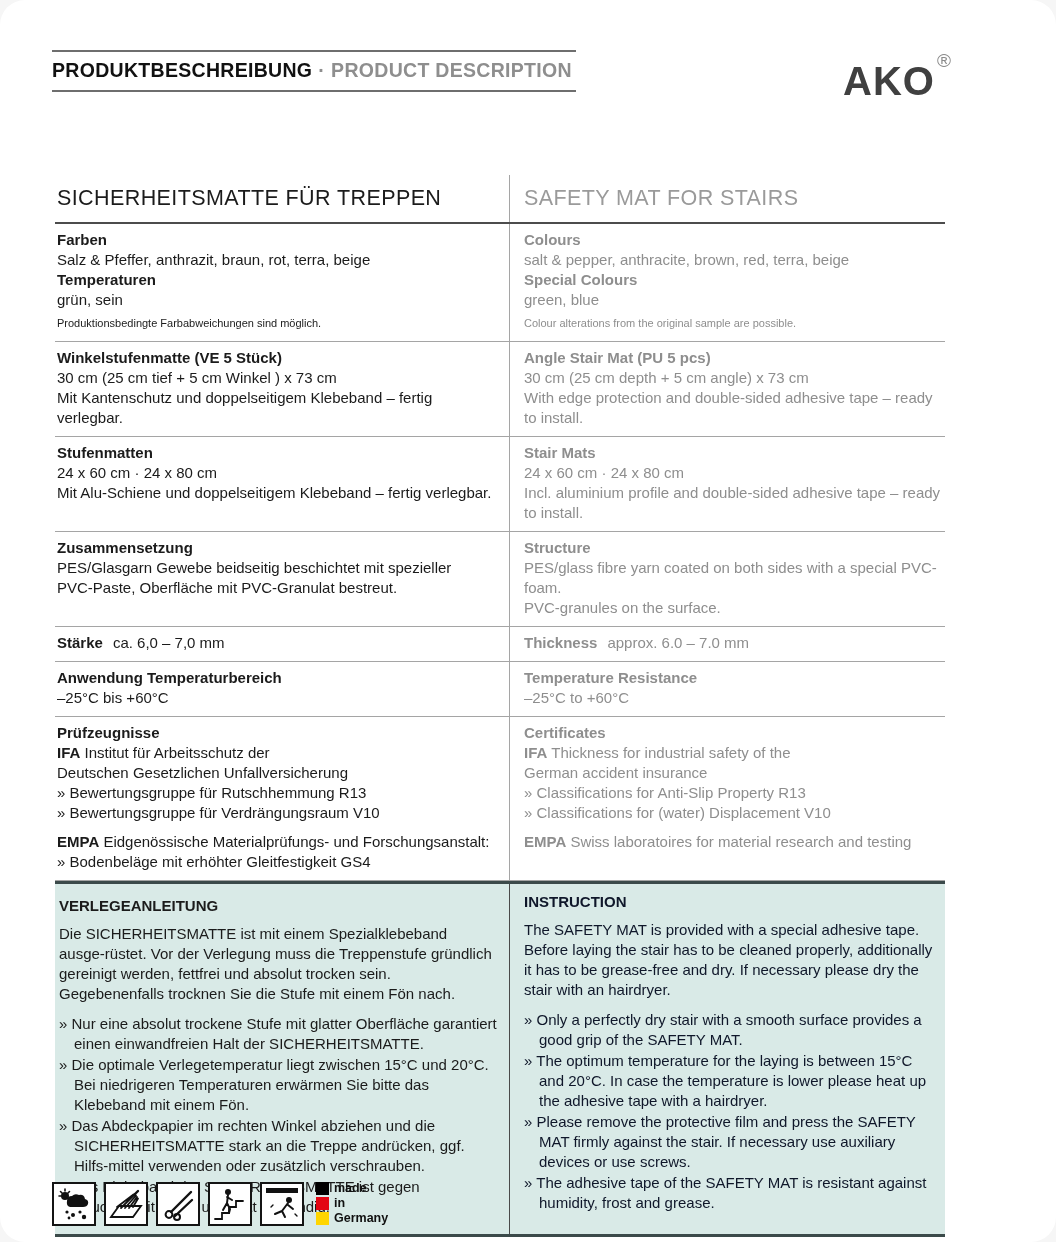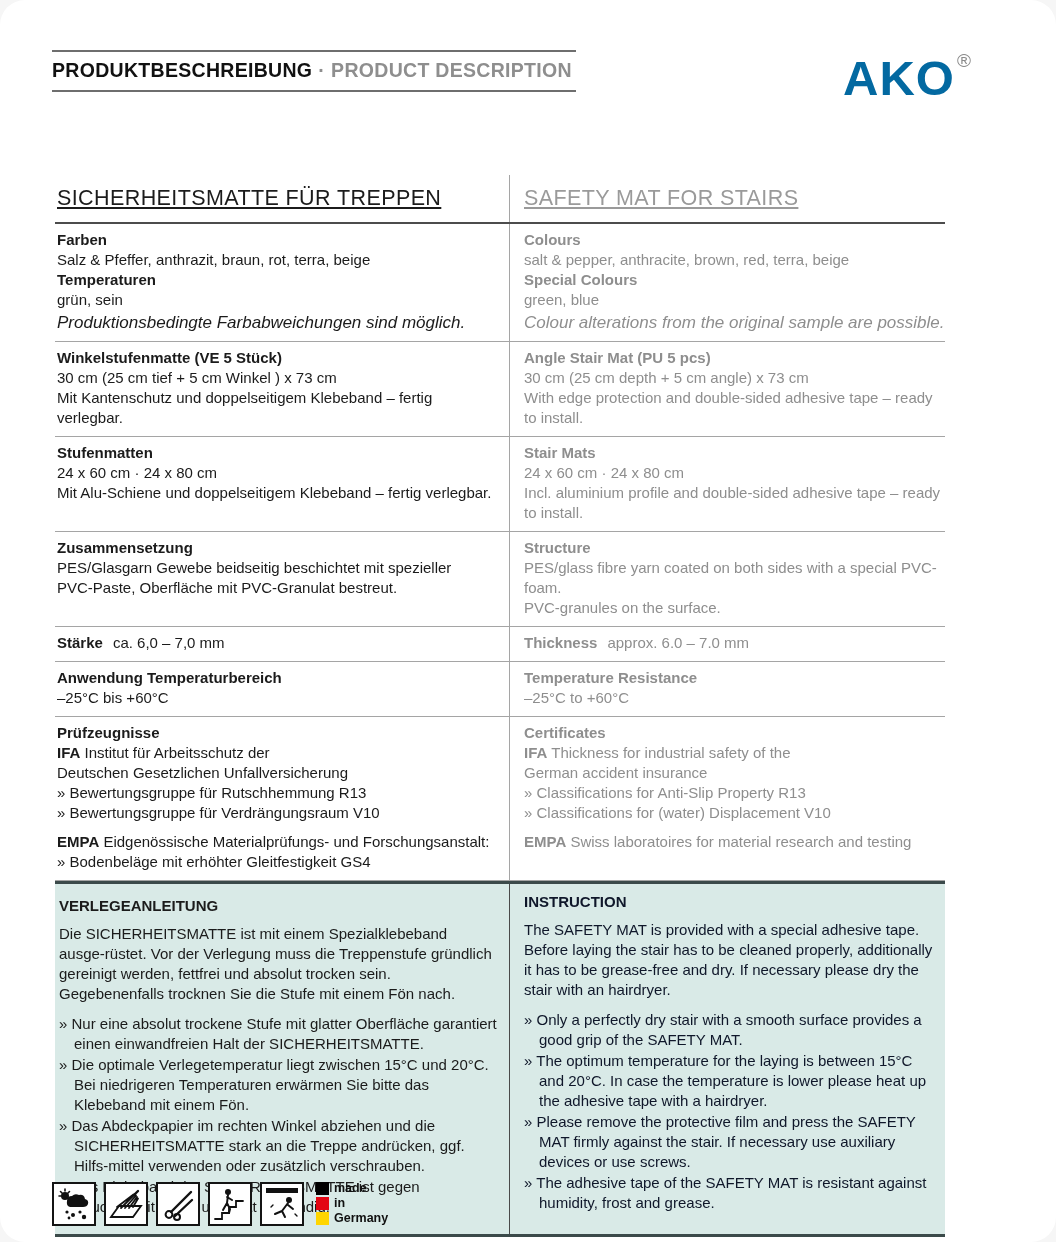--- a/index.html
+++ b/index.html
@@ -13,36 +13,36 @@
   .header-title {
     position:absolute; left:52px; top:50px; width:524px;
     border-top:2px solid #6e6e6e; border-bottom:2px solid #6e6e6e;
     padding:7px 0 8px 0;
     font-size:19.5px; font-weight:bold; letter-spacing:0.3px; white-space:nowrap;
   }
   .ht-de { color:#111; }
   .ht-sep { color:#8e8e8e; margin:0 6px; }
   .ht-en { color:#8e8e8e; }
   .logo { position:absolute; left:843px; top:50px; }
-  .logo-text { font-size:49px; font-weight:800; color:#0369a1; letter-spacing:1px; }
+  .logo-text { font-size:40px; font-weight:800; color:#404040; letter-spacing:1px; }
   .logo-reg { font-size:19px; color:#8a8a8a; vertical-align:28px; font-weight:400; margin-left:2px; }
   
   .spec { position:absolute; left:55px; top:175px; width:890px; font-size:15px; line-height:20px; }
   .row { display:flex; border-bottom:1px solid #a5a5a5; }
   .cell-l { width:455px; box-sizing:border-box; padding:6px 12px 8px 2px; border-right:1px solid #a5a5a5; }
   .cell-r { flex:1; box-sizing:border-box; padding:6px 0 8px 14px; color:#8e8e8e; }
   .row p { margin:0; }
   .b { font-weight:bold; }
-  .note { font-size:17px; margin-top:3px !important;font-style:italic; }
+  .note { font-size:11px; margin-top:3px !important; }
   .sp { margin-left:10px; }
   .mt { margin-top:9px !important; }
   
   .row-title { border-bottom:2px solid #4c4c4c; }
   .row-title .cell-l, .row-title .cell-r { padding-top:10px; padding-bottom:11px; }
-  .doc-title { font-size:21.5px; font-weight:400; letter-spacing:0.4px; line-height:26px;text-decoration:underline; }
+  .doc-title { font-size:21.5px; font-weight:400; letter-spacing:0.4px; line-height:26px; }
   .row-title .cell-r { color:#9a9a9a; }
   
   .row-box {
     background:#d9eae7;
     border-top:3px solid #3b4a4a;
     border-bottom:3px solid #3b4a4a;
   }
   .row-box .cell-l { border-right:1px solid #4a4a4a; padding:12px 12px 16px 4px; }
   .row-box .cell-r { padding:8px 6px 16px 14px; color:#0f172a; }
   .box-h { margin-bottom:8px !important; }

